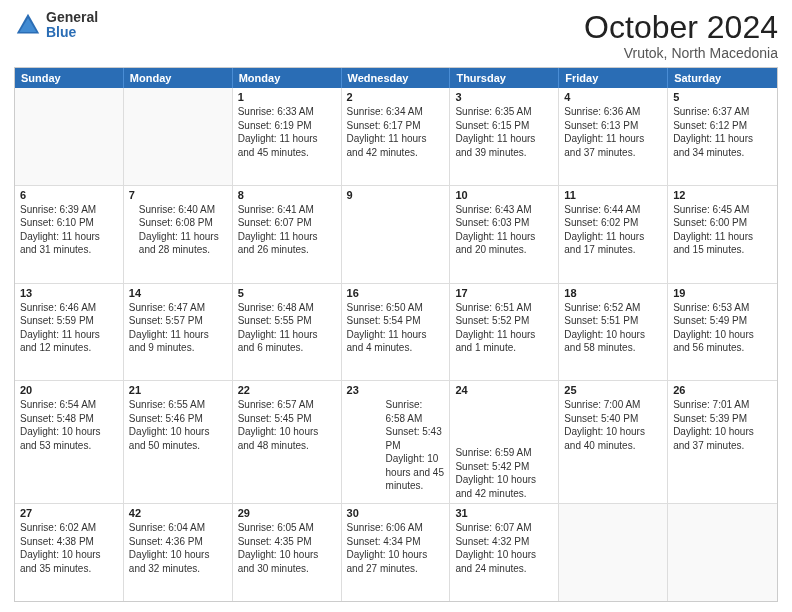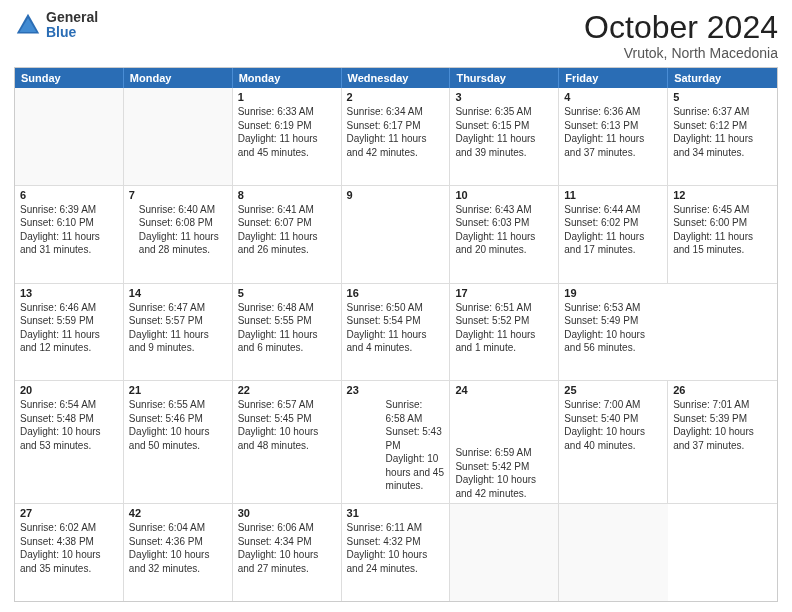--- a/index.html
+++ b/index.html
@@ -246,20 +246,26 @@
 Sunset: 5:54 PM
 Daylight: 11 hours and 4 minutes.</div>
           </div>
           <div class="cal-cell">
             <div class="day-number">17</div>
             <div class="cell-text" style="white-space: pre-line;">Sunrise: 6:51 AM
 Sunset: 5:52 PM
 Daylight: 11 hours and 1 minute.</div>
           </div>
           <div class="cal-cell">
+            <div class="day-number">18</div>
+            <div class="cell-text" style="white-space: pre-line;">Sunrise: 6:52 AM
+Sunset: 5:51 PM
+Daylight: 10 hours and 58 minutes.</div>
+          </div>
+          <div class="cal-cell">
             <div class="day-number">19</div>
             <div class="cell-text" style="white-space: pre-line;">Sunrise: 6:53 AM
 Sunset: 5:49 PM
 Daylight: 10 hours and 56 minutes.</div>
           </div>
         </div>
         <div class="cal-row">
           <div class="cal-cell">
             <div class="day-number">20</div>
             <div class="cell-text" style="white-space: pre-line;">Sunrise: 6:54 AM
@@ -310,28 +316,34 @@
 Sunset: 4:38 PM
 Daylight: 10 hours and 35 minutes.</div>
           </div>
           <div class="cal-cell">
             <div class="day-number">42</div>
             <div class="cell-text" style="white-space: pre-line;">Sunrise: 6:04 AM
 Sunset: 4:36 PM
 Daylight: 10 hours and 32 minutes.</div>
           </div>
           <div class="cal-cell">
+            <div class="day-number">29</div>
+            <div class="cell-text" style="white-space: pre-line;">Sunrise: 6:05 AM
+Sunset: 4:35 PM
+Daylight: 10 hours and 30 minutes.</div>
+          </div>
+          <div class="cal-cell">
             <div class="day-number">30</div>
             <div class="cell-text" style="white-space: pre-line;">Sunrise: 6:06 AM
 Sunset: 4:34 PM
 Daylight: 10 hours and 27 minutes.</div>
           </div>
           <div class="cal-cell">
             <div class="day-number">31</div>
-            <div class="cell-text" style="white-space: pre-line;">Sunrise: 6:11 AM
+            <div class="cell-text" style="white-space: pre-line;">Sunrise: 6:07 AM
 Sunset: 4:32 PM
 Daylight: 10 hours and 24 minutes.</div>
           </div>
           <div class="cal-cell empty"></div>
           <div class="cal-cell empty"></div>
         </div>
       </div>
   </div>
 </div>
 

